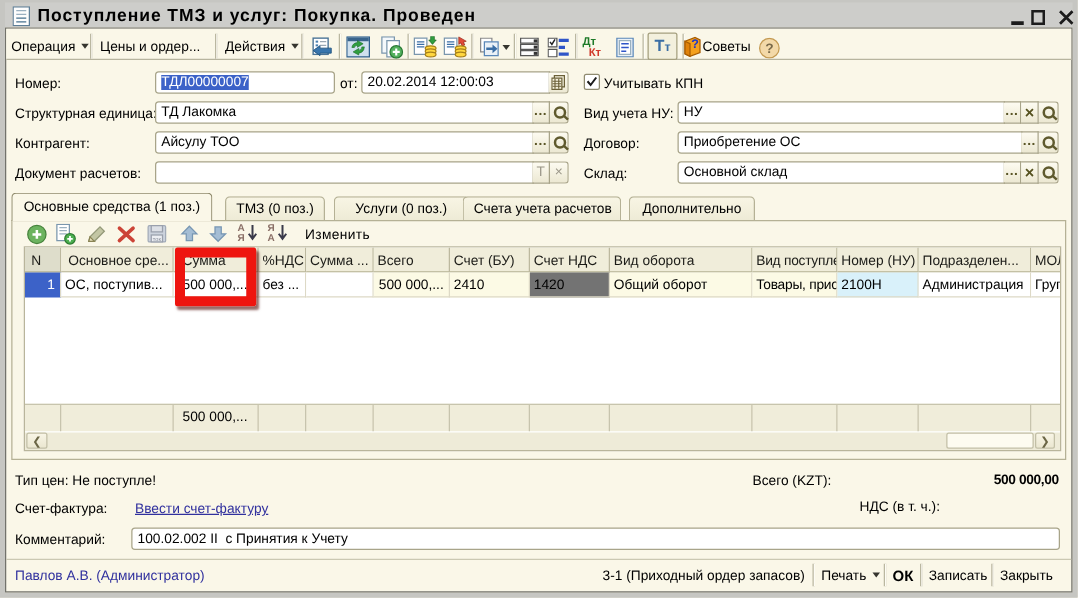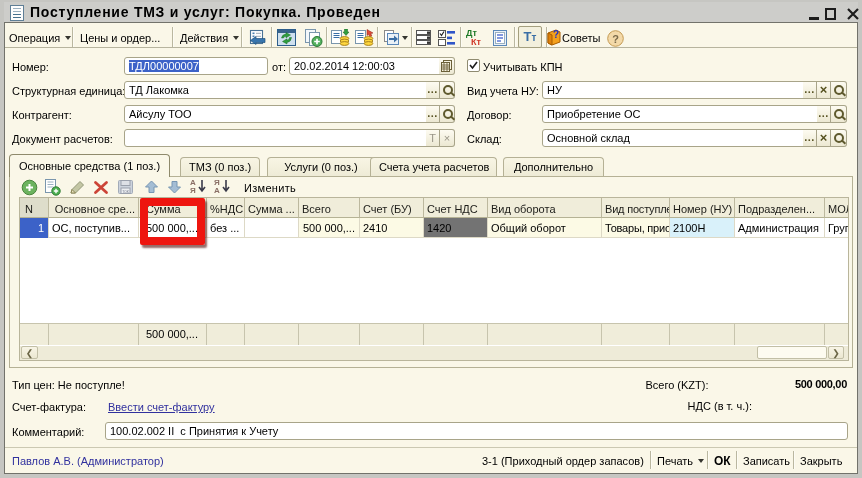--- a/index.html
+++ b/index.html
@@ -322,21 +322,21 @@
     <div class="abs" style="left:0;top:148px;width:828px;height:14px;background:#eeebd8">
       <div class="abs" style="left:1px;top:0;width:17px;height:13px;background:linear-gradient(#f8f5e6,#ebe7d1);border:1px solid #c2bfa6;border-radius:2px;color:#6b6646;text-align:center;line-height:12px;font-size:9px">❮</div>
       <div class="abs" style="left:737px;top:0;width:70px;height:13px;background:#fdfbf0;border:1px solid #c2bfa6;border-radius:2px"></div>
       <div class="abs" style="left:808px;top:0;width:16px;height:13px;background:linear-gradient(#f8f5e6,#ebe7d1);border:1px solid #c2bfa6;border-radius:2px;color:#6b6646;text-align:center;line-height:12px;font-size:9px">❯</div>
     </div>
   </div>
 
   <div class="abs" style="left:140px;top:198px;width:65px;height:47px;border:8px solid #ee150f;border-radius:2px;box-shadow:2px 3px 2px rgba(80,8,4,.6);z-index:5"></div>
 
   <div class="lbl" style="left:12px;top:379px">Тип цен: Не поступле!</div>
-  <div class="lbl" style="left:602px;top:379px;width:150px;text-align:center">Всего (KZT):</div>
+  <div class="lbl" style="left:602px;top:379px;width:150px;text-align:left">Всего (KZT):</div>
   <div class="lbl" style="left:702px;top:378px;width:145px;text-align:right;font-weight:bold;letter-spacing:-0.3px">500 000,00</div>
   <div class="lbl" style="left:12px;top:401px">Счет-фактура:</div>
   <div class="lbl" style="left:108px;top:401px;color:#31319e;text-decoration:underline">Ввести счет-фактуру</div>
   <div class="lbl" style="left:602px;top:400px;width:150px;text-align:right">НДС (в т. ч.):</div>
   <div class="lbl" style="left:12px;top:426px">Комментарий:</div>
   <div class="inp rnd" style="left:105px;top:422px;width:743px;height:18px">100.02.002 II&nbsp; с Принятия к Учету</div>
 
   <div class="abs" style="left:5px;top:447px;width:852px;height:26px;border-top:1px solid #cbc8b2"></div>
   <div class="lbl" style="left:12px;top:455px;color:#31319e">Павлов А.В. (Администратор)</div>
   <div class="lbl" style="left:482px;top:455px">3-1 (Приходный ордер запасов)</div>

